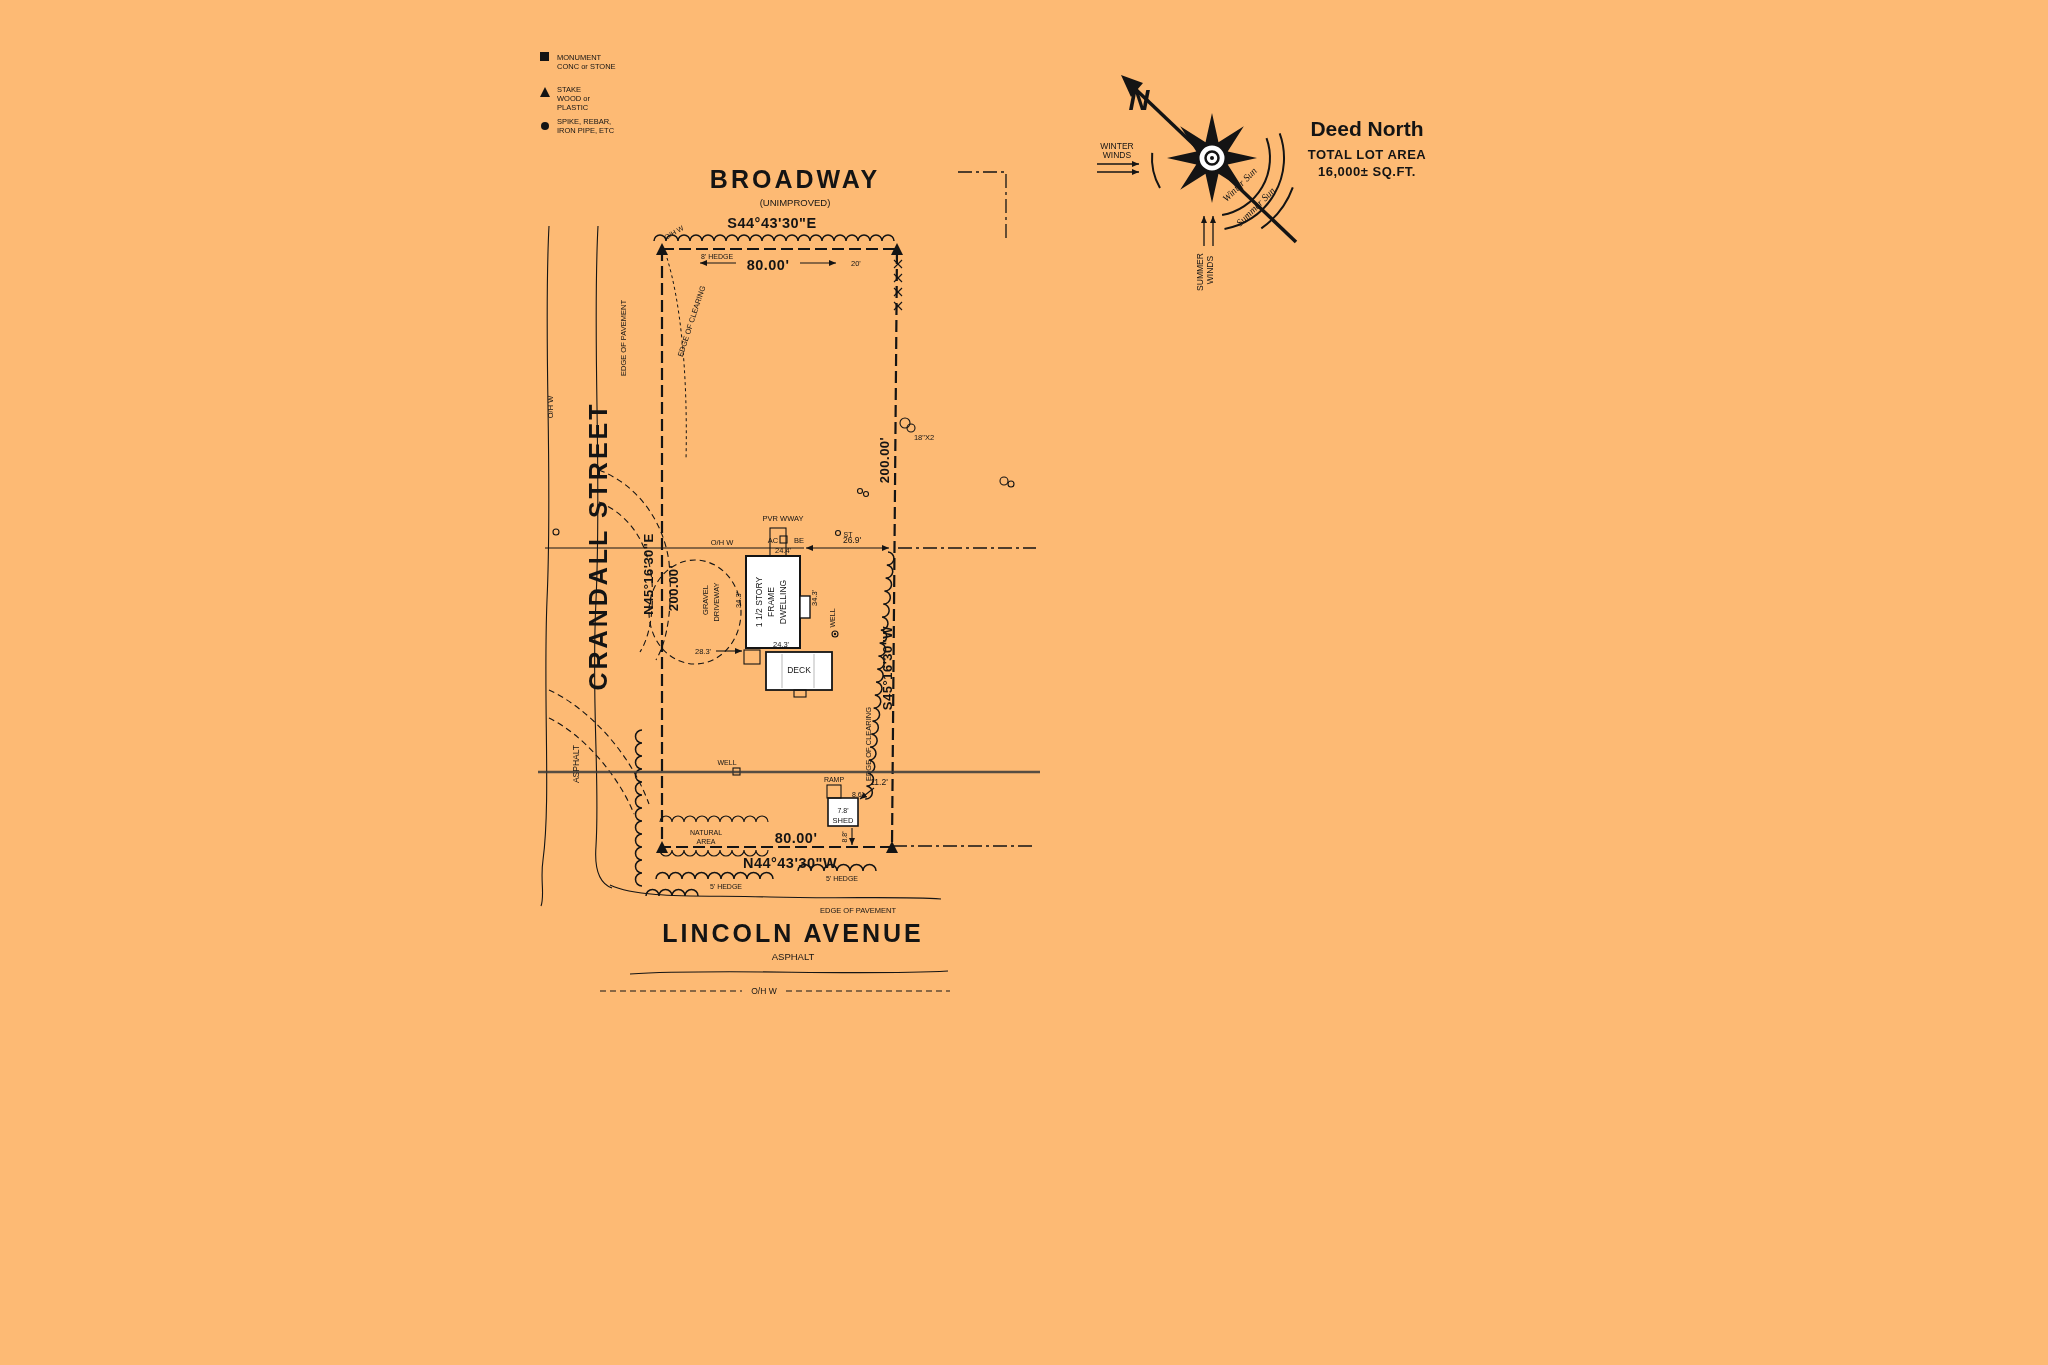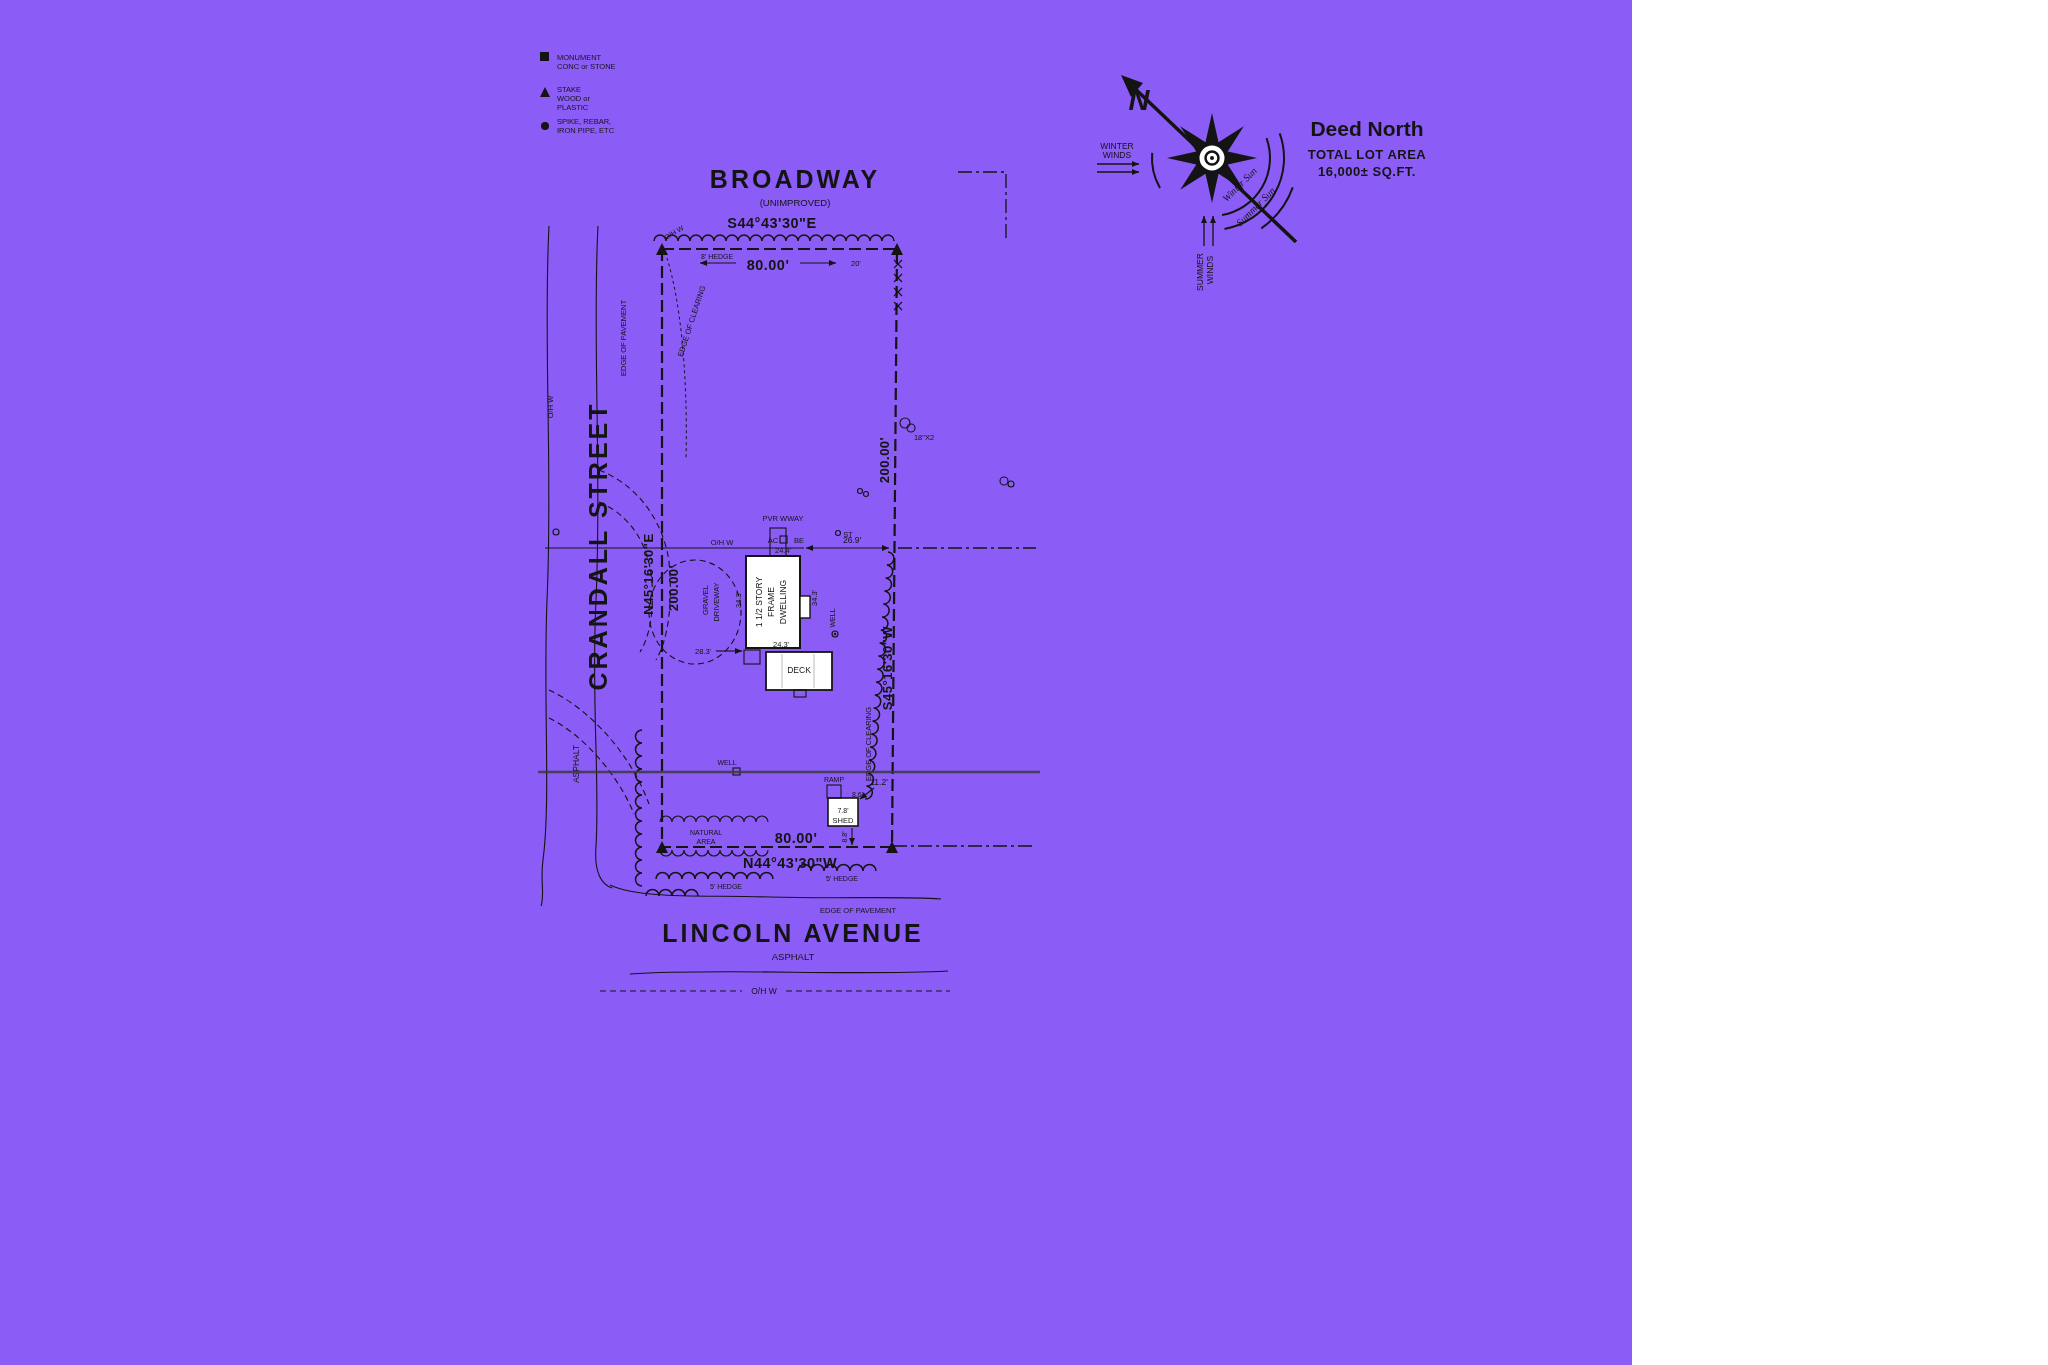--- a/index.html
+++ b/index.html
@@ -1,16 +1,16 @@
 <!DOCTYPE html>
 <html><head>
 <meta charset="utf-8">
 <style>
   html,body{margin:0;padding:0;background:#ffffff;}
-  .canvas{position:relative;width:1632px;height:1365px;background:#8b5cf6;overflow:hidden;
+  .canvas{position:relative;width:2048px;height:1365px;background:#fdba74;overflow:hidden;
           font-family:"Liberation Sans",sans-serif;}
   svg text{fill:#141414;font-family:"Liberation Sans",sans-serif;}
   .t6{font-size:7px;}
   .t7{font-size:7.5px;}
   .t8{font-size:8.5px;}
   .t9{font-size:9.5px;}
   .t13{font-size:13px;font-weight:bold;letter-spacing:.5px;}
   .t14{font-size:14.5px;font-weight:bold;letter-spacing:.5px;}
   .street{font-size:25px;font-weight:bold;letter-spacing:3px;}
   .deed{font-size:21px;font-weight:bold;}

